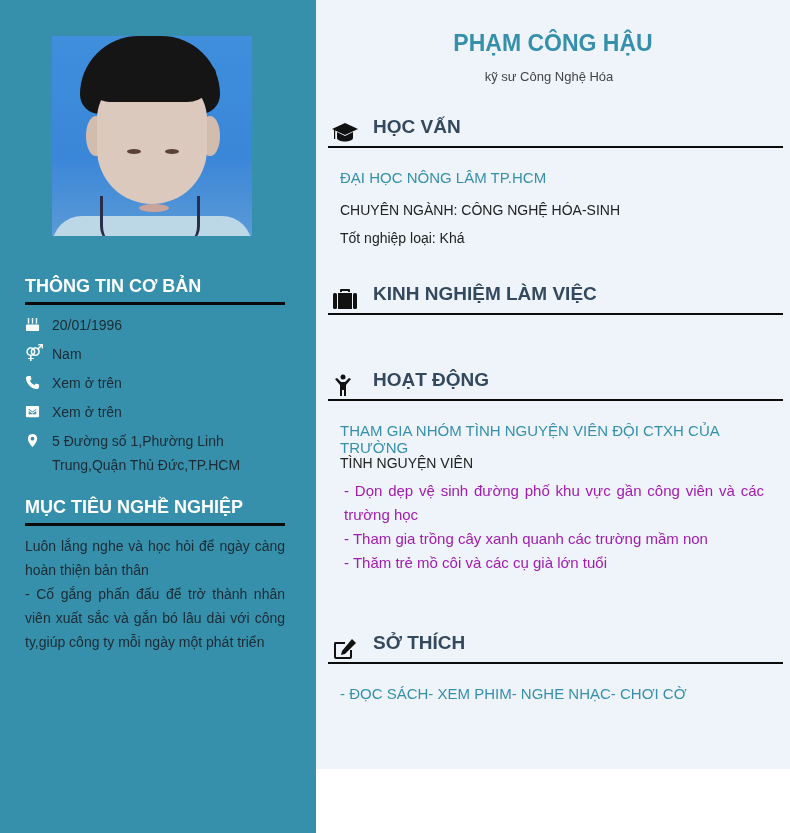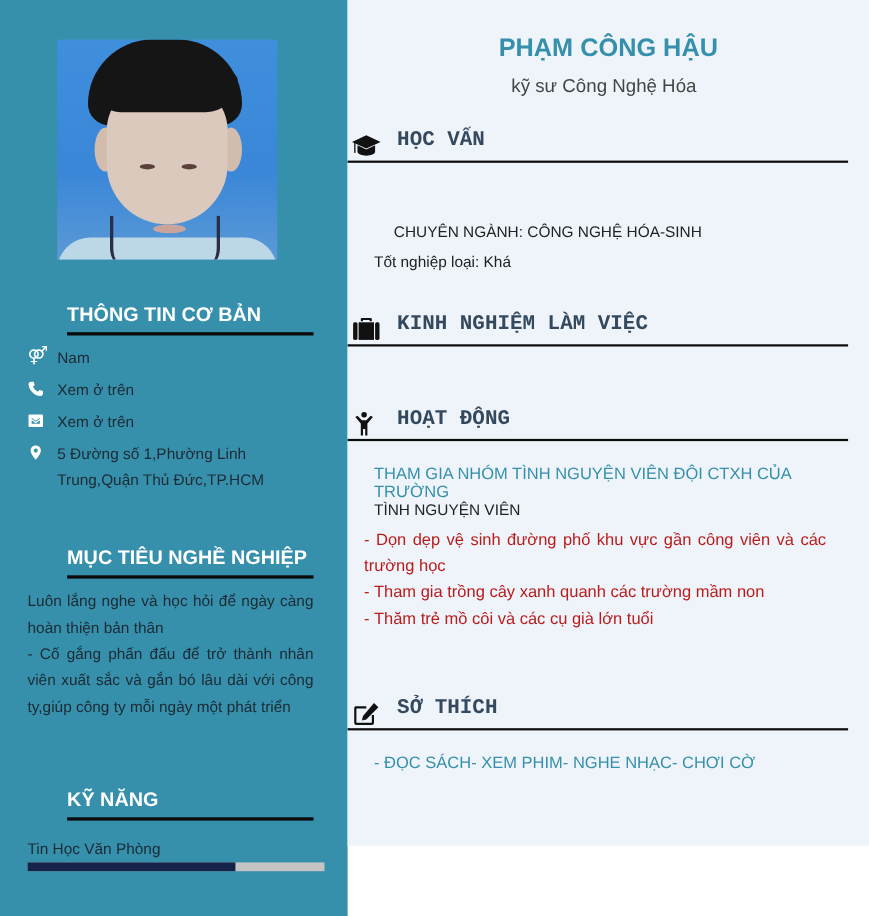--- a/index.html
+++ b/index.html
@@ -22,46 +22,46 @@
   .photo .fringe { position: absolute; left: 36px; top: 30px; width: 128px; height: 36px; background: #151515; border-radius: 10px 10px 40px 30px; }
   .photo .eye-l { position: absolute; left: 75px; top: 113px; width: 14px; height: 5px; background: #5a4038; border-radius: 50%; }
   .photo .eye-r { position: absolute; left: 113px; top: 113px; width: 14px; height: 5px; background: #5a4038; border-radius: 50%; }
   .photo .mouth { position: absolute; left: 87px; top: 168px; width: 30px; height: 8px; background: #c9a49a; border-radius: 50%; }
   .photo .shirt { position: absolute; left: 0; top: 180px; width: 200px; height: 30px; background: #bcd8e6; border-radius: 40px 40px 0 0; }
   .photo .collar { position: absolute; left: 48px; top: 160px; width: 100px; height: 50px; border-left: 3px solid #2a2e4a; border-right: 3px solid #2a2e4a; border-radius: 0 0 20px 20px; }
 
   .side-section { position: absolute; left: 25px; width: 260px; }
   .side-title {
     font-weight: bold; font-size: 18px; color: #ffffff;
-    padding-bottom: 4px; border-bottom: 3px solid #0b0b0b; line-height: 24px; margin-left: 36px;
+    padding-bottom: 4px; border-bottom: 3px solid #0b0b0b; line-height: 24px;
   }
   .info-list { margin-top: 8px; }
   .info-row { display: flex; font-size: 14px; line-height: 24px; margin-bottom: 5px; color: #1c2a33; }
   .info-row .ic { width: 27px; flex: 0 0 27px; color: #ffffff; font-size: 13px; display: flex; align-items: flex-start; padding-top: 4px; }
   .info-row .ic svg { width: 15px; height: 15px; fill: #ffffff; }
   .objective { margin-top: 8px; font-size: 14px; line-height: 24px; text-align: justify; color: #1c2a33; }
   .skill-name { margin-top: 14px; font-size: 14px; line-height: 22px; color: #1c2a33; }
   .skill-bar { width: 270px; height: 8px; background: #c4c4c4; margin-top: 2px; }
   .skill-fill { height: 8px; background: #15224a; }
 
   .main {
     position: absolute; left: 316px; top: 0; width: 474px; height: 769px;
     background: #eef4f9;
   }
   .name { position: absolute; left: 0; width: 474px; top: 30px; text-align: center; font-weight: bold; font-size: 23px; color: #3690ac; }
-  .job { position: absolute; left: 0; width: 466px; top: 69px; text-align: center; font-size: 17px; color: #444; }
+  .job { position: absolute; left: 0; width: 466px; top: 69px; text-align: center; font-size: 13px; color: #444; }
 
-  .sec-head { position: absolute; left: 0; width: 455px; height: 38px; border-bottom: 2px solid #0b0b0b; font-family: Liberation Mono, monospace; }
+  .sec-head { position: absolute; left: 12px; width: 455px; height: 38px; border-bottom: 2px solid #0b0b0b; }
   .sec-head .sec-ic { position: absolute; left: 4px; top: 10px; width: 28px; height: 24px; }
   .sec-head .sec-ic svg { width: 26px; height: 24px; fill: #111; }
   .sec-head .sec-title { position: absolute; left: 45px; top: 6px; font-weight: bold; font-size: 19px; color: #34495e; }
 
   .accent { position: absolute; left: 24px; font-size: 15px; color: #3690ac; }
   .plain { position: absolute; left: 24px; font-size: 14px; color: #222; line-height: 24px; }
-  .body-text { position: absolute; left: 15px; width: 420px; font-size: 15px; color: #b91c1c; line-height: 24px; text-align: justify; }
+  .body-text { position: absolute; left: 28px; width: 420px; font-size: 15px; color: #a21caf; line-height: 24px; text-align: justify; }
 </style>
 </head>
 <body>
 
 <div class="sidebar">
   <div class="photo">
     <div class="hair"></div>
     <div class="ear-l"></div>
       <div class="ear-r"></div>
     <div class="face"></div>
@@ -69,20 +69,34 @@
     <div class="eye-l"></div>
       <div class="eye-r"></div>
     <div class="mouth"></div>
     <div class="shirt"></div>
     <div class="collar"></div>
   </div>
 
   <div class="side-section" style="top:274px;">
     <div class="side-title">THÔNG TIN CƠ BẢN</div>
     <div class="info-list">
+      <div class="info-row">
+        <span class="ic">
+          <svg viewBox="0 0 16 16">
+              <rect x="1" y="8" width="14" height="7" rx="1"></rect>
+              <rect x="3" y="3" width="1.5" height="4"></rect>
+              <rect x="7.25" y="3" width="1.5" height="4"></rect>
+              <rect x="11.5" y="3" width="1.5" height="4"></rect>
+              <circle cx="3.75" cy="2" r="1"></circle>
+              <circle cx="8" cy="2" r="1"></circle>
+              <circle cx="12.25" cy="2" r="1"></circle>
+            </svg>
+        </span>
+        <span>20/01/1996</span>
+      </div>
       <div class="info-row">
         <span class="ic" style="font-size:16px;padding-top:0;line-height:22px;">⚤</span>
         <span>Nam</span>
       </div>
       <div class="info-row">
         <span class="ic">
           <svg viewBox="0 0 16 16">
               <path d="M3.5 1 L6 1 L7 4.5 L5.3 5.8 C6 7.8 8 9.9 10.2 10.7 L11.5 9 L15 10 L15 12.5 C15 14 13.8 15 12.5 15 C6.5 14.5 1.5 9.5 1 3.5 C1 2.2 2 1 3.5 1 Z"></path>
             </svg>
         </span>
@@ -108,44 +122,38 @@
   </div>
 
   <div class="side-section" style="top:495px;">
     <div class="side-title">MỤC TIÊU NGHỀ NGHIỆP</div>
     <div class="objective">
       <div>Luôn lắng nghe và học hỏi để ngày càng hoàn thiện bản thân</div>
       <div>- Cố gắng phấn đấu để trở thành nhân viên xuất sắc và gắn bó lâu dài với công ty,giúp công ty mỗi ngày một phát triển</div>
     </div>
   </div>
 
-  <div class="side-section" style="top:715px;">
-    <div class="side-title">KỸ NĂNG</div>
-    <div class="skill-name">Tin Học Văn Phòng</div>
-    <div class="skill-bar">
-      <div class="skill-fill" style="width:70%;"></div>
-    </div>
-  </div>
 </div>
 
 <div class="main">
   <div class="name">PHẠM CÔNG HẬU</div>
   <div class="job">kỹ sư Công Nghệ Hóa</div>
 
   <div class="sec-head" style="top:110px;">
     <span class="sec-ic">
       <svg viewBox="0 0 26 24">
           <path d="M13 3 L26 9 L13 15 L0 9 Z"></path>
           <path d="M5 12 L5 18 C5 20 9 21.5 13 21.5 C17 21.5 21 20 21 18 L21 12 L13 16 Z"></path>
           <rect x="2" y="9" width="1.2" height="10"></rect>
         </svg>
     </span>
     <span class="sec-title">HỌC VẤN</span>
   </div>
-  <div class="plain" style="top:198px;margin-left:18px;">CHUYÊN NGÀNH: CÔNG NGHỆ HÓA-SINH</div>
+  <div class="accent" style="top:169px;">ĐẠI HỌC NÔNG LÂM TP.HCM</div>
+  <div class="plain" style="top:198px;">CHUYÊN NGÀNH: CÔNG NGHỆ HÓA-SINH</div>
   <div class="plain" style="top:226px;">Tốt nghiệp loại: Khá</div>
 
   <div class="sec-head" style="top:363px;">
     <span class="sec-ic">
       <svg viewBox="0 0 26 24">
           <circle cx="11" cy="4" r="2.5"></circle>
           <path d="M3 6 L5 5 L9 9 H13 L17 5 L19 6 L14 12 V23 H12 V17 H10 V23 H8 V12 Z"></path>
         </svg>
     </span>
     <span class="sec-title">HOẠT ĐỘNG</span>

